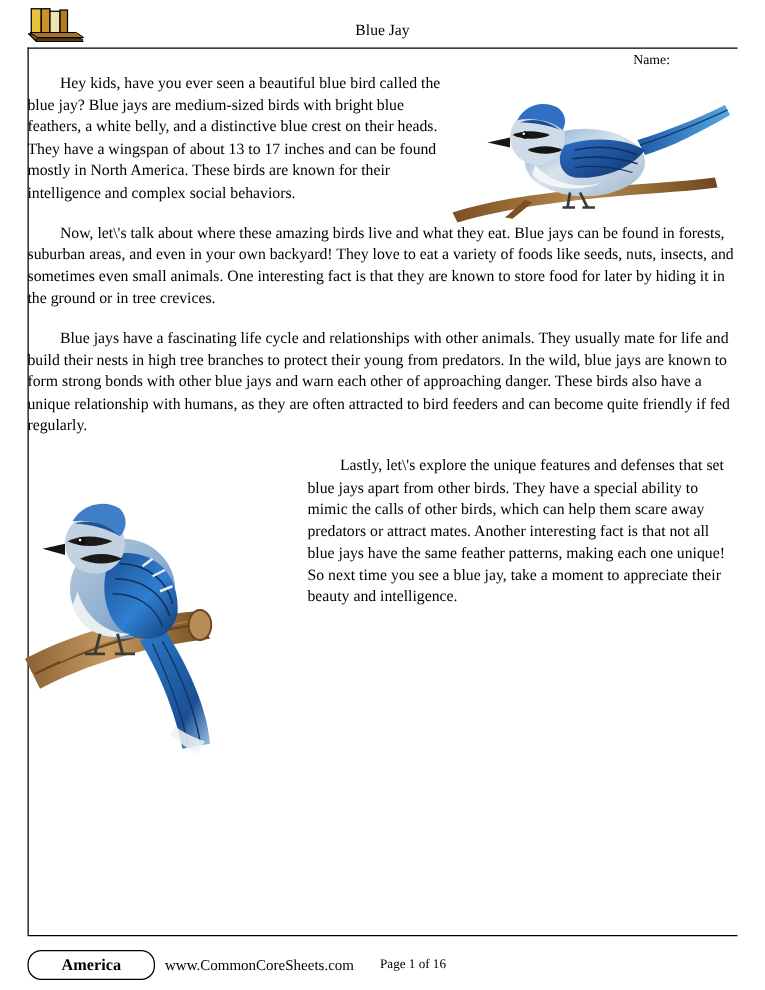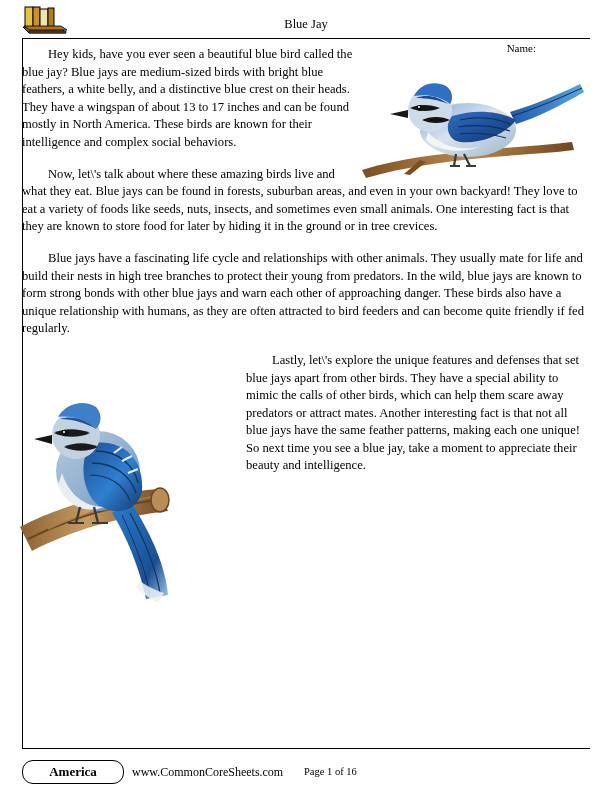--- a/index.html
+++ b/index.html
@@ -65,21 +65,21 @@
 
   
   .content {
     position: absolute;
     left: 22px;
     top: 46px;
     width: 568px;
     height: 700px;
   }
   p.para {
-    margin: 0 0 14px 0;
+    margin: 12px 0 14px 0;
     font-size: 12.6px;
     line-height: 17.6px;
     text-align: left;
     text-indent: 26px;
   }
 
   
   .float-right-top {
     float: right;
     width: 232px;

